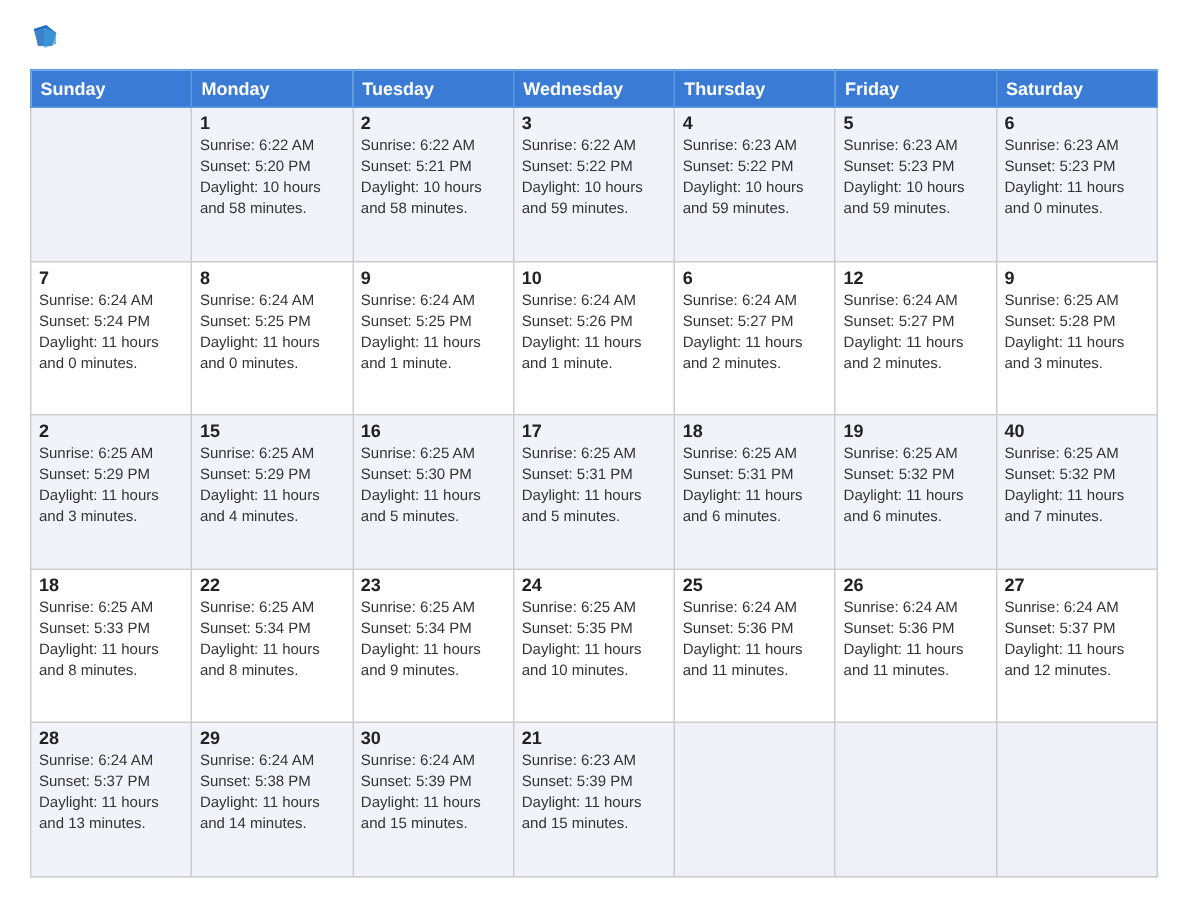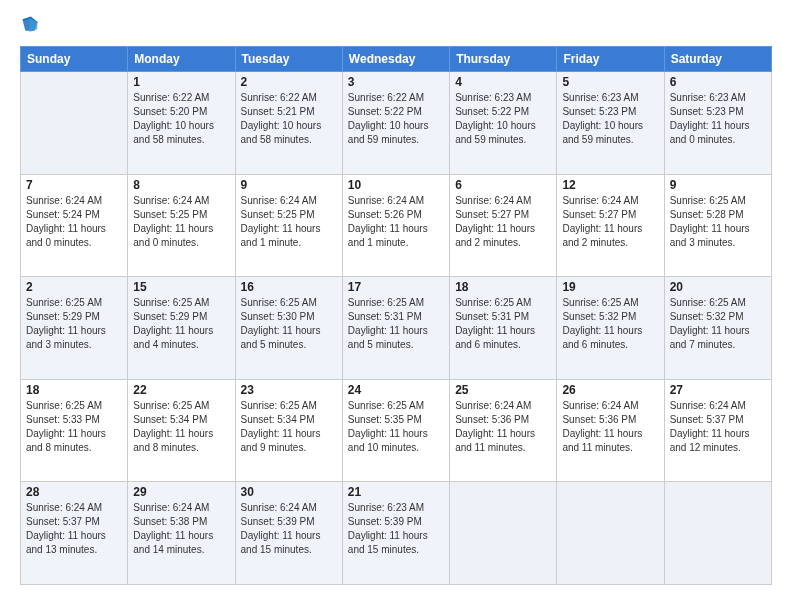--- a/index.html
+++ b/index.html
@@ -209,21 +209,21 @@
           </td>
           <td>
             <div class="day-number">18</div>
             <div class="day-info">Sunrise: 6:25 AM<br>Sunset: 5:31 PM<br>Daylight: 11 hours and 6 minutes.</div>
           </td>
           <td>
             <div class="day-number">19</div>
             <div class="day-info">Sunrise: 6:25 AM<br>Sunset: 5:32 PM<br>Daylight: 11 hours and 6 minutes.</div>
           </td>
           <td>
-            <div class="day-number">20</div>
+            <div class="day-number">40</div>
             <div class="day-info">Sunrise: 6:25 AM<br>Sunset: 5:32 PM<br>Daylight: 11 hours and 7 minutes.</div>
           </td>
         </tr>
         <tr>
           <td>
             <div class="day-number">18</div>
             <div class="day-info">Sunrise: 6:25 AM<br>Sunset: 5:33 PM<br>Daylight: 11 hours and 8 minutes.</div>
           </td>
           <td>
             <div class="day-number">22</div>

